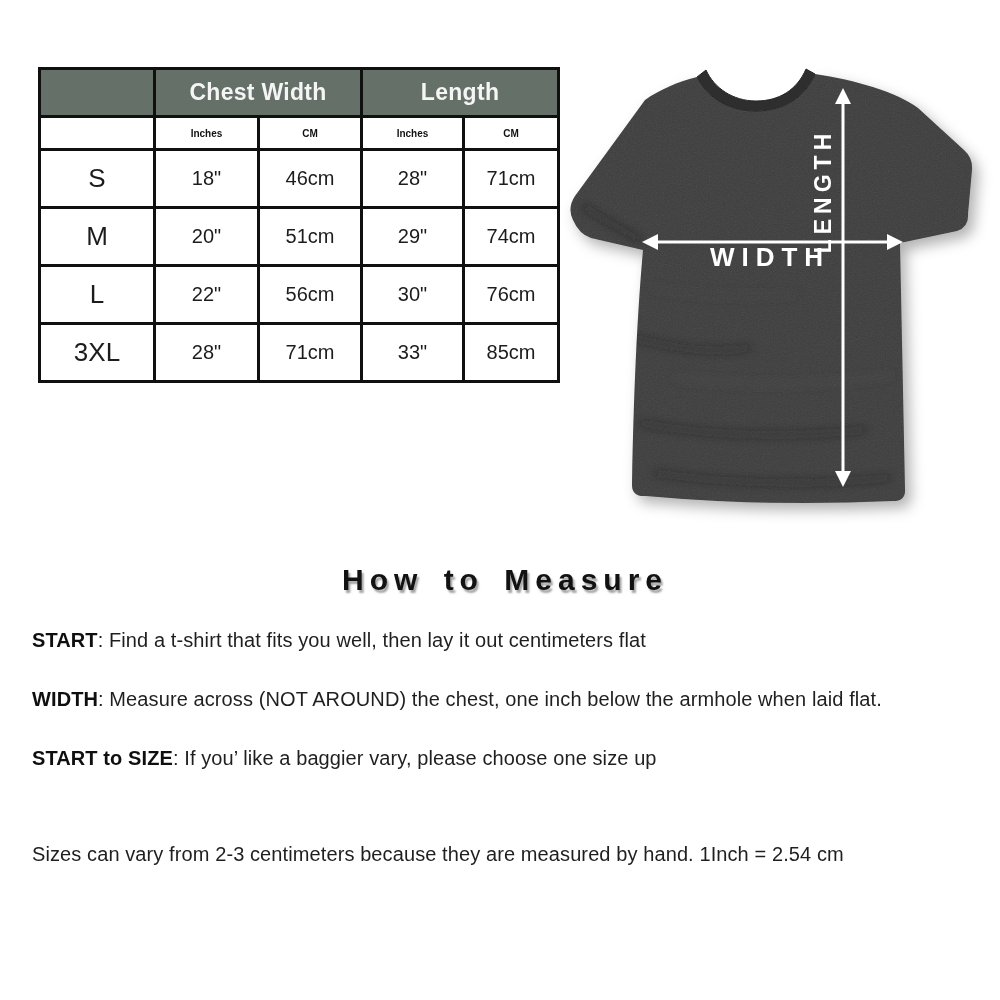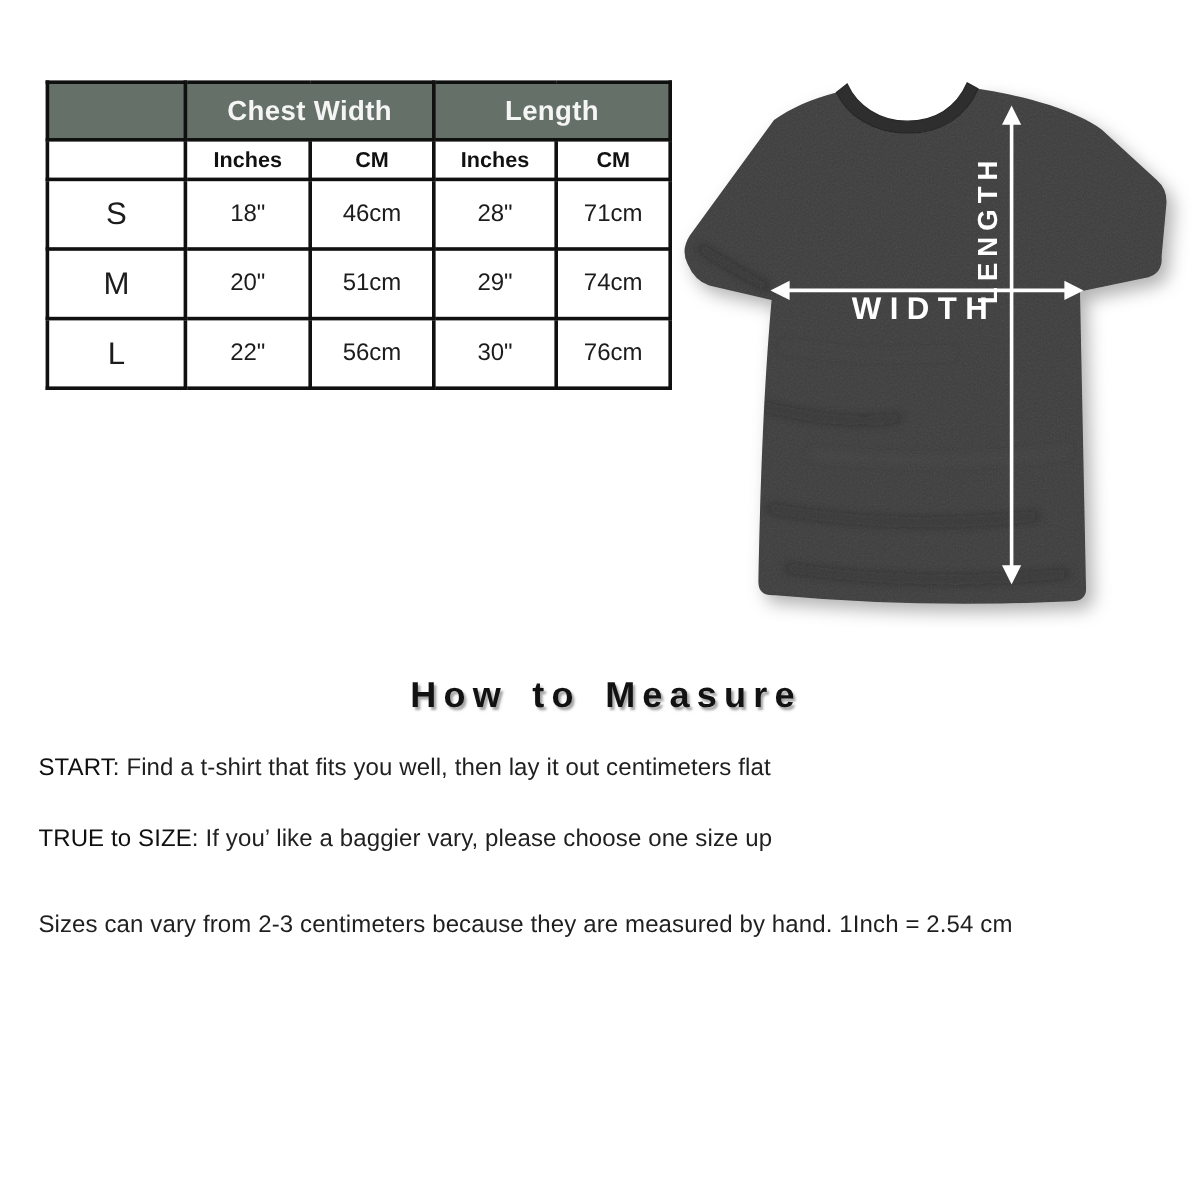--- a/index.html
+++ b/index.html
@@ -4,35 +4,35 @@
 <style>
   html,body{margin:0;padding:0;background:#ffffff;}
   body{width:1000px;height:1000px;position:relative;overflow:hidden;
        font-family:"Liberation Sans",sans-serif;color:#1d1d1d;}
 
   
   .size-table{position:absolute;left:38px;top:67px;width:519px;
               border-collapse:collapse;table-layout:fixed;background:#fff;}
   .size-table th,.size-table td{border:3px solid #101010;text-align:center;vertical-align:middle;padding:0;}
   .size-table tr.group-header th{height:45px;color:#f4f5f4;font-size:23px;font-weight:bold;letter-spacing:.3px;}
-  .size-table tr.sub-header td{height:30px;font-size:18px;font-weight:bold;color:#111;}
+  .size-table tr.sub-header td{height:30px;font-size:10px;font-weight:bold;color:#111;}
   .size-table tbody td{height:55px;font-size:20px;color:#1c1c1c;}
   .size-table tbody td.size-cell{font-size:26px;}
 
   
   .shirt-wrap{position:absolute;left:555px;top:38px;width:445px;height:485px;}
 
   
   .howto-title{position:absolute;left:0;top:563px;width:1010px;margin:0;text-align:center;
                font-size:30px;font-weight:bold;letter-spacing:6px;word-spacing:6px;color:#121212;
                text-shadow:2px 3px 2px rgba(90,90,90,.55);}
   .instructions{position:absolute;left:32px;top:628px;width:945px;}
   .instructions p{margin:0 0 34px 0;font-size:20px;line-height:25px;color:#1f1f1f;letter-spacing:.1px;}
-  .instructions p b{font-weight:normal;color:#0f0f0f;}
-  .instructions p.note{margin-top:47px;margin-bottom:0;}
+  .instructions p b{font-weight:bold;color:#0f0f0f;}
+  .instructions p.note{margin-top:71px;margin-bottom:0;}
 </style>
 </head>
 <body>
 
 <table class="size-table">
   <colgroup>
     <col style="width:115px">
       <col style="width:104px">
       <col style="width:103px">
     <col style="width:102px">
@@ -66,20 +66,27 @@
       <td>51cm</td>
       <td>29"</td>
       <td>74cm</td>
     </tr>
     <tr>
       <td class="size-cell">L</td>
       <td>22"</td>
       <td>56cm</td>
       <td>30"</td>
       <td>76cm</td>
+    </tr>
+    <tr>
+      <td class="size-cell">3XL</td>
+      <td>28"</td>
+      <td>71cm</td>
+      <td>33"</td>
+      <td>85cm</td>
     </tr>
   </tbody>
 </table>
 
 <div class="shirt-wrap">
   <svg width="445" height="485" viewBox="0 0 445 485">
     <defs>
       <filter id="ds" x="-20%" y="-20%" width="150%" height="150%">
         <feDropShadow dx="6" dy="7" stdDeviation="7" flood-color="#000000" flood-opacity="0.30"></feDropShadow>
       </filter>
@@ -129,15 +136,16 @@
     <text x="276" y="153" transform="rotate(-90 276 153)" text-anchor="middle" fill="#ffffff" font-family="Liberation Sans, sans-serif" font-size="23" font-weight="bold" letter-spacing="5">LENGTH</text>
 
     <text x="215" y="228" text-anchor="middle" fill="#ffffff" font-family="Liberation Sans, sans-serif" font-size="26" font-weight="bold" letter-spacing="7">WIDTH</text>
   </svg>
 </div>
 
 <h1 class="howto-title">How to Measure</h1>
 
 <div class="instructions">
   <p><b>START</b><span>: Find a t-shirt that fits you well, then lay it out centimeters flat</span></p>
-  <p><b>TRUE to SIZE</b><span>: If you’ like a baggier vary, please choose one size up</span></p>
+  <p><b>WIDTH</b><span>: Measure across (NOT AROUND) the chest, one inch below the armhole when laid flat.</span></p>
+  <p><b>START to SIZE</b><span>: If you’ like a baggier vary, please choose one size up</span></p>
   <p class="note">Sizes can vary from 2-3 centimeters because they are measured by hand. 1Inch = 2.54 cm</p>
 </div>
 
 </body></html>

